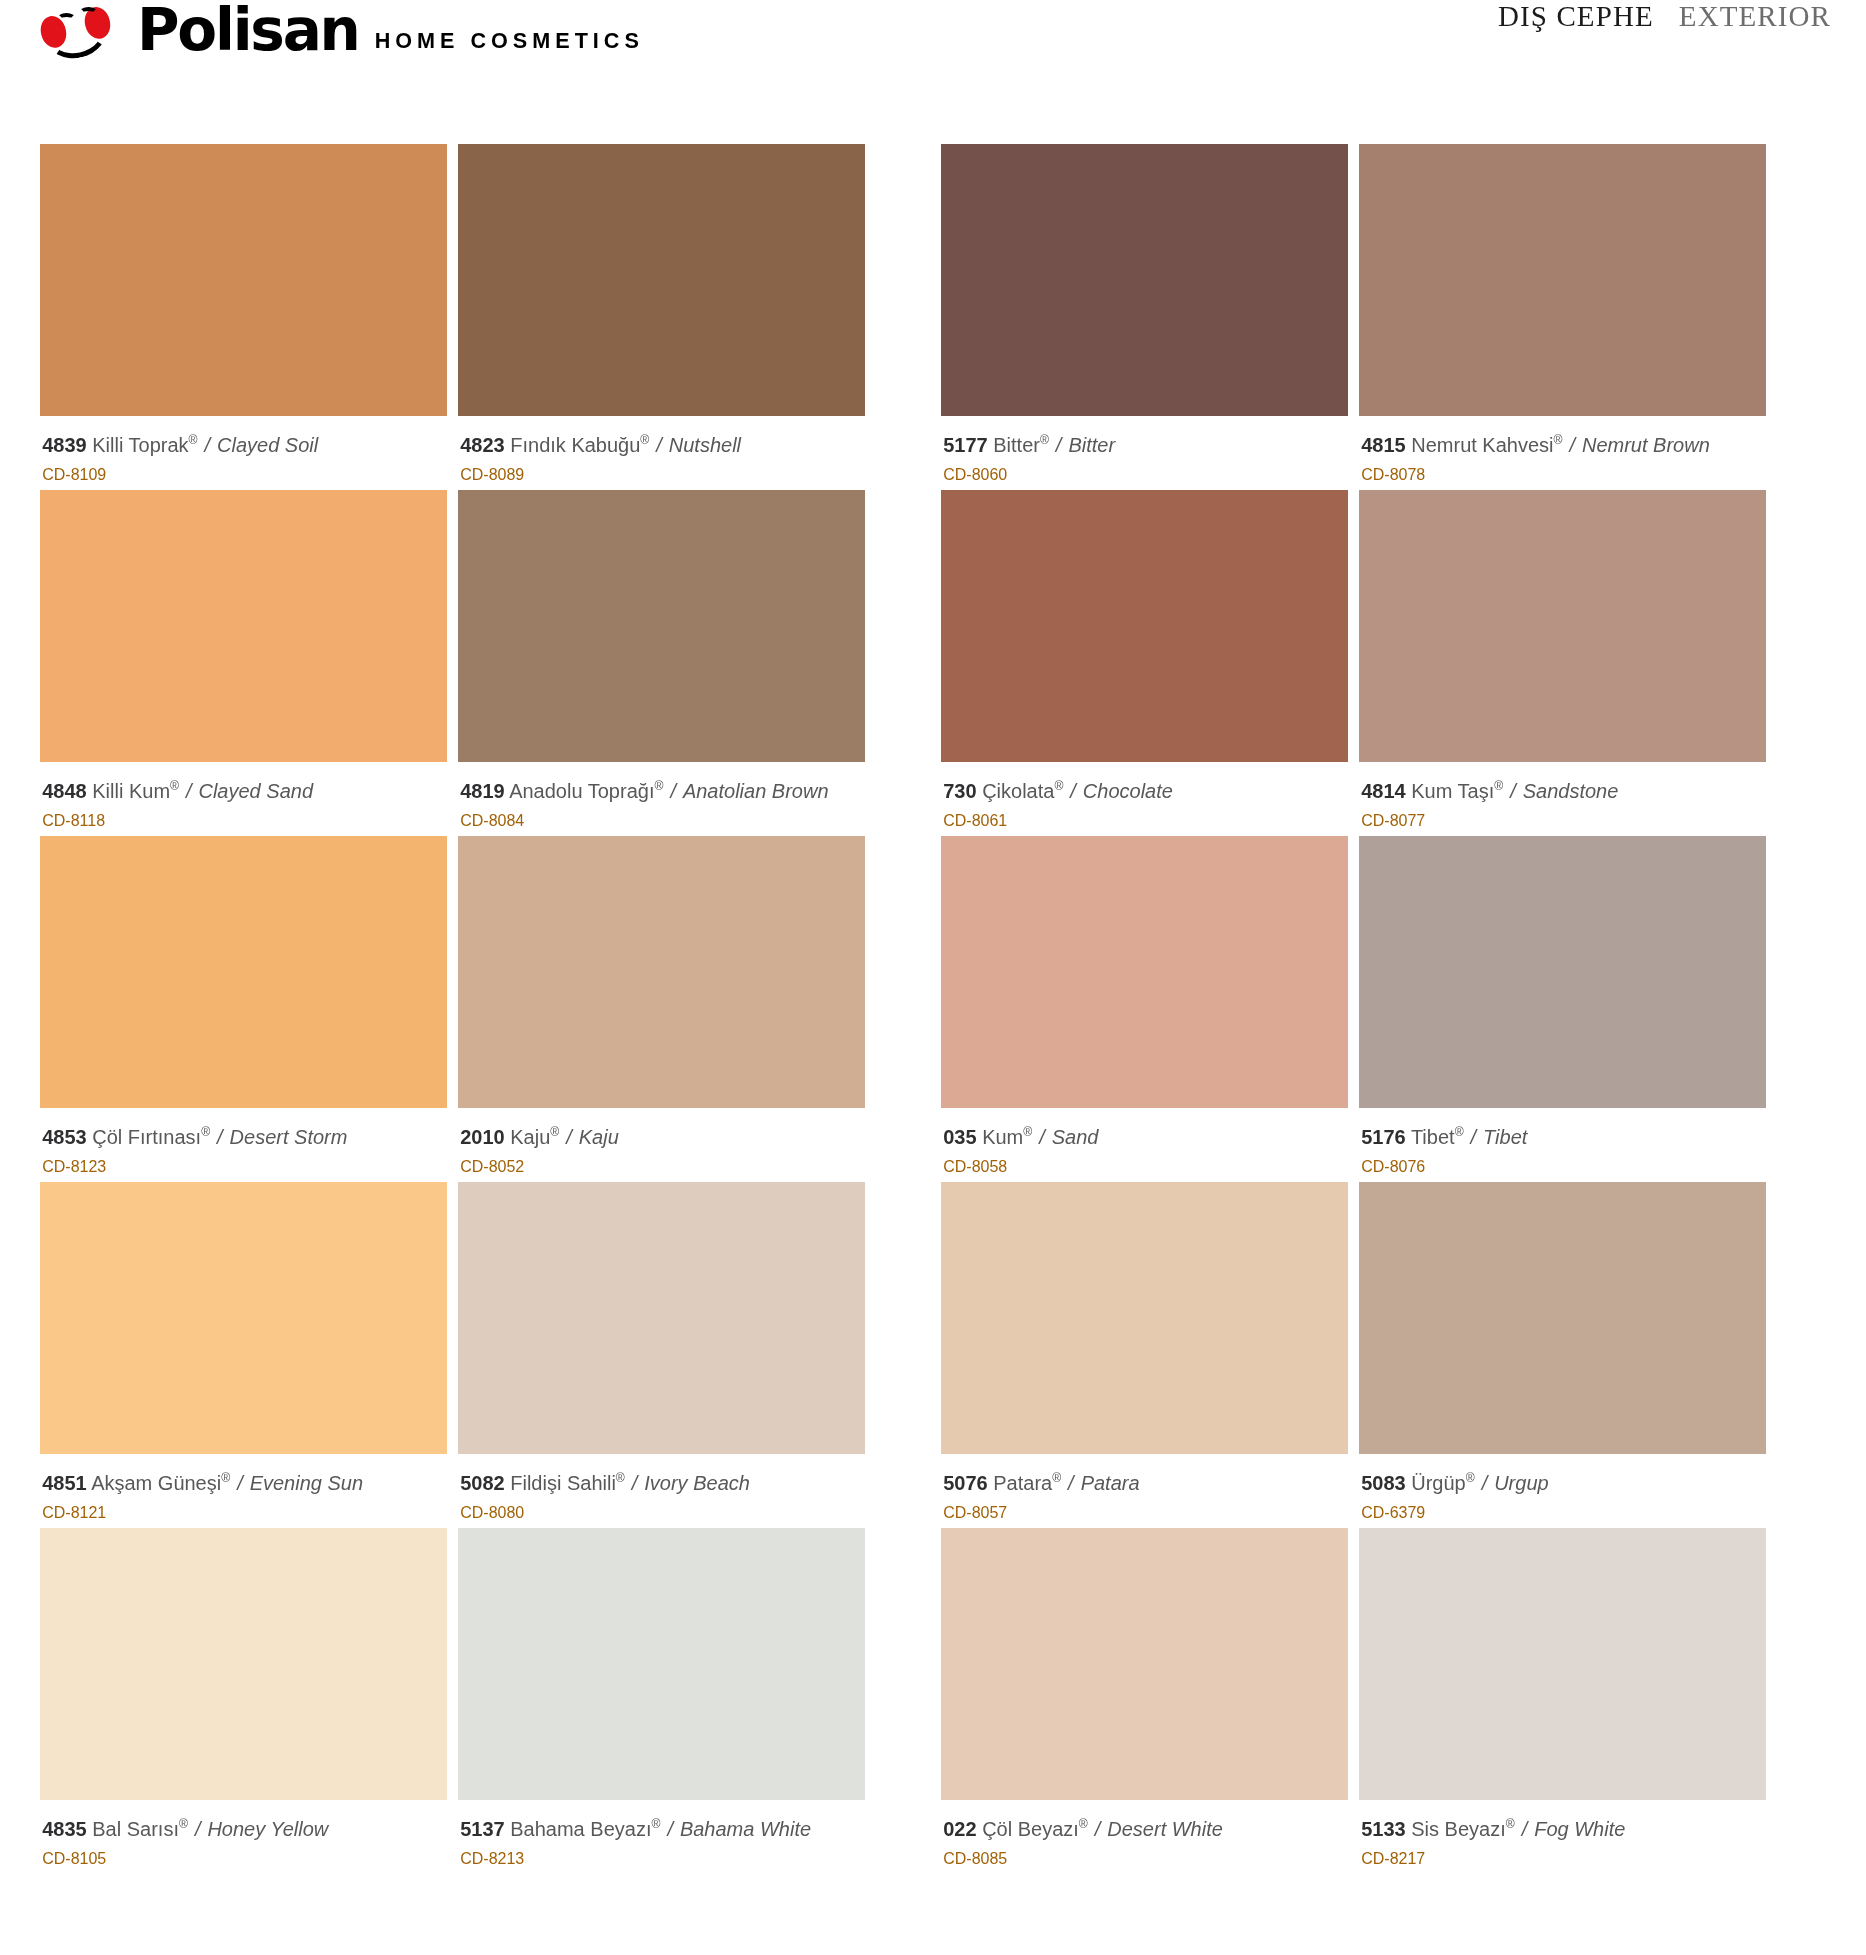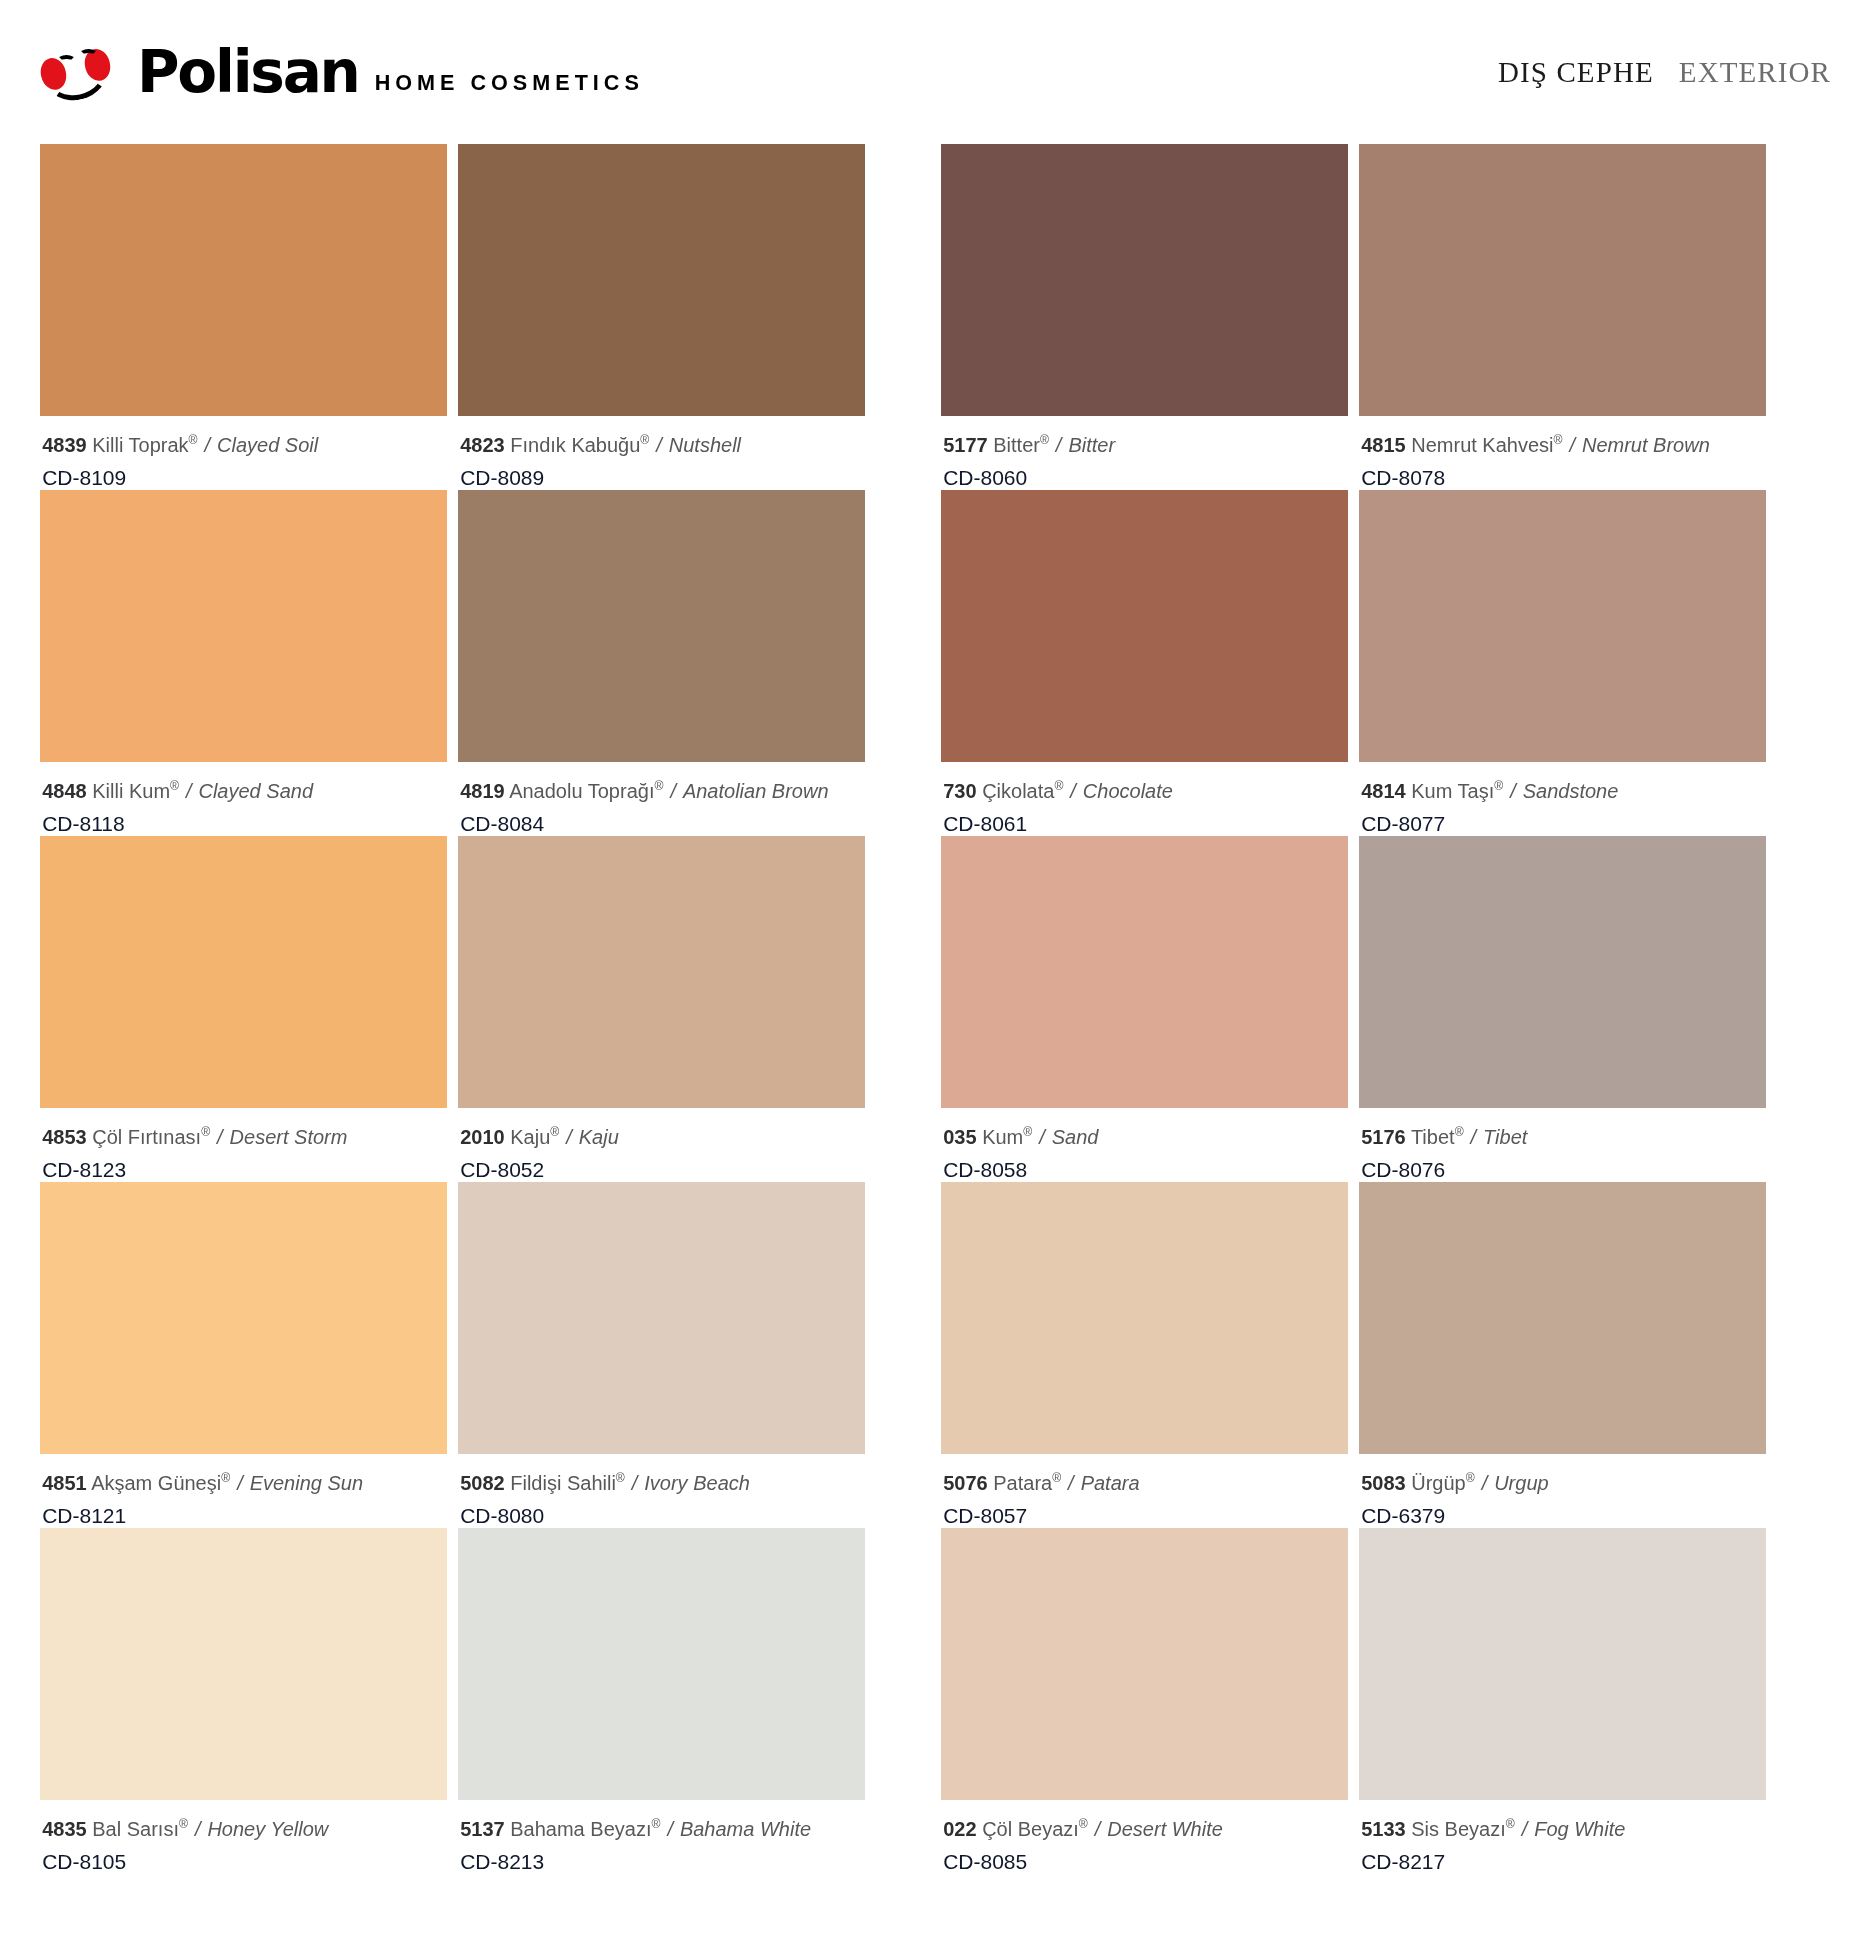--- a/index.html
+++ b/index.html
@@ -15,21 +15,21 @@
     height: 1955px;
     background: #ffffff;
     padding: 0;
   }
 
   
   .header {
     position: relative;
     height: 144px;
     display: flex;
-    align-items: center;
+    align-items: flex-start;
     justify-content: space-between;
     padding: 0 36px 0 40px;
   }
   .brand {
     display: flex;
     align-items: center;
     gap: 16px;
   }
   .brand-mark {
     position: relative;
@@ -146,22 +146,22 @@
   }
   .cap-line1 .tr-name { font-weight: 400; }
   .cap-line1 sup {
     font-size: 12.2px;
     vertical-align: super;
     line-height: 0;
   }
   .cap-line1 .sep { font-style: italic; padding: 0 1.4px; }
   .cap-line1 .en-name { font-style: italic; }
   .cap-line2 {
-    font-size: 21px;
-    color: #0f172a;
+    font-size: 16px;
+    color: #a16207;
     line-height: 1.35;
     padding-top: 5.8px;
     white-space: nowrap;
   }
 </style>
 </head>
 <body>
 
 <div class="page">
 

